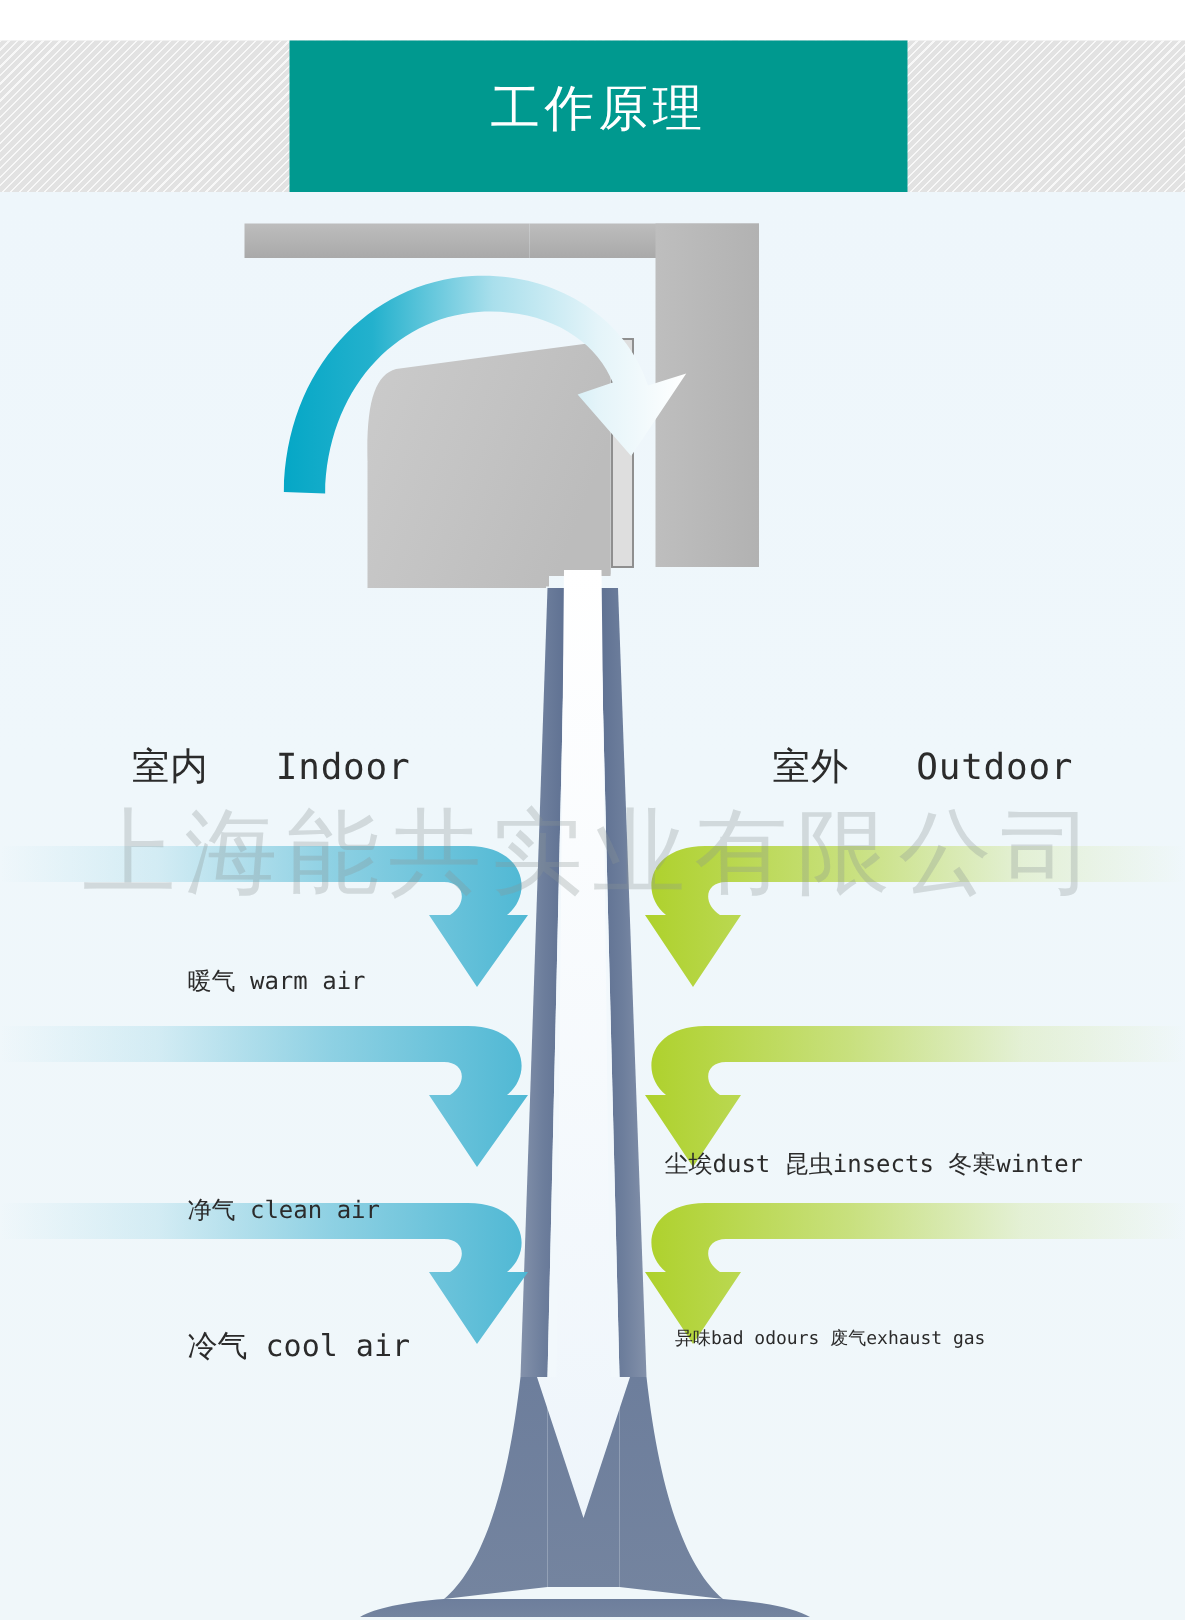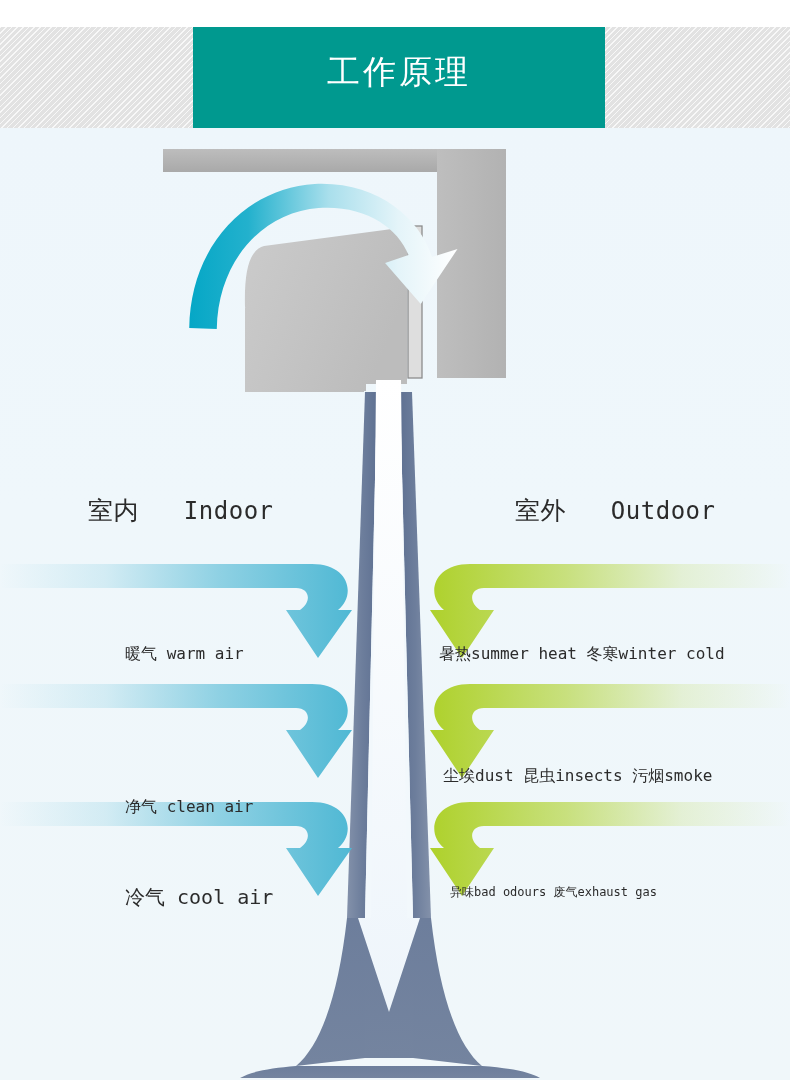--- a/index.html
+++ b/index.html
@@ -259,33 +259,33 @@
                  C350,674 356,706 338,720
                  L352,720 L318,768 L286,720 L300,720
                  C312,712 310,698 296,698 L0,698 Z" fill="url(#gCyanBand)"></path>
         <path d="M790,674 L470,674
                  C432,674 426,706 444,720
                  L430,720 L462,768 L494,720 L480,720
                  C468,712 470,698 484,698 L790,698 Z" fill="url(#gGreenBand)"></path>
       </g>
     </svg>
 
+    <div id="watermark">上海能共实业有限公司</div>
 
     <div class="lbl" id="lbl-outdoor">
       <span class="cn">室外</span>
       &nbsp;&nbsp;<span>Outdoor</span>
     </div>
     <div class="lbl" id="lbl-indoor">
       <span class="cn">室内</span>
       &nbsp;&nbsp;<span>Indoor</span>
     </div>
 
     <div class="lbl row" id="lbl-r1-left">暖气 warm air</div>
-    <div class="lbl row" id="lbl-r1-right">暑热summer heat  冬寒winter cold</div>
 
     <div class="lbl row" id="lbl-r2-left">净气 clean air</div>
-    <div class="lbl row" id="lbl-r2-right">尘埃dust  昆虫insects  污烟smoke</div>
+    <div class="lbl row" id="lbl-r2-right">尘埃dust  昆虫insects  冬寒winter</div>
 
     <div class="lbl row" id="lbl-r3-left">冷气 cool air</div>
     <div class="lbl row" id="lbl-r3-right">异味bad odours  废气exhaust gas</div>
 
   </div>
 </div>
 
 </body></html>

